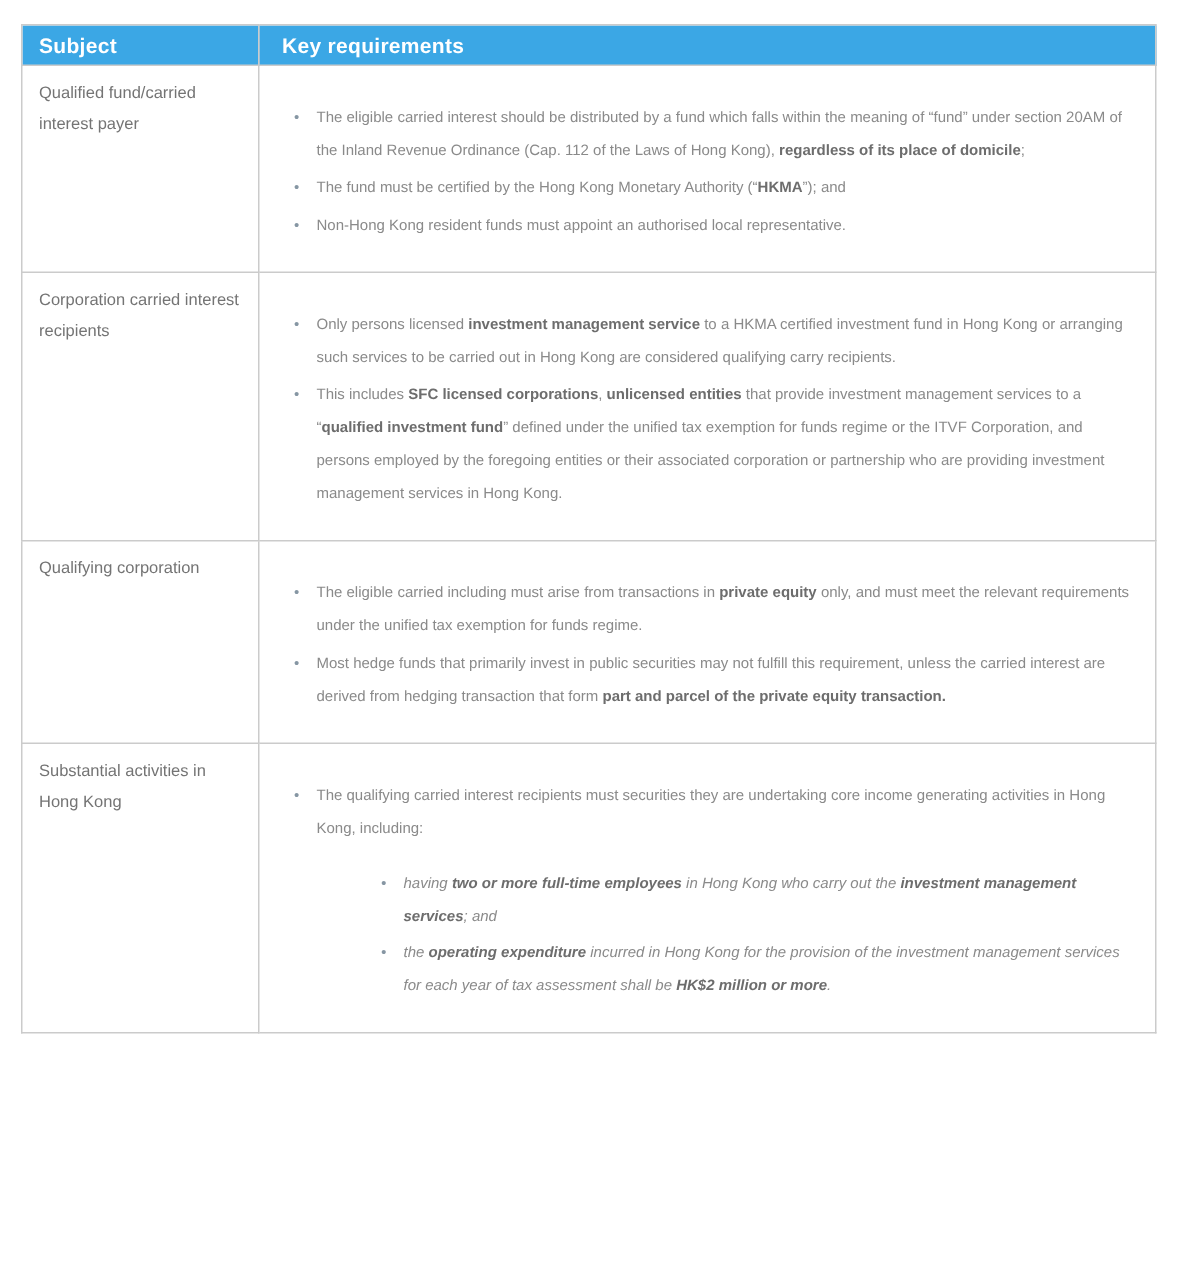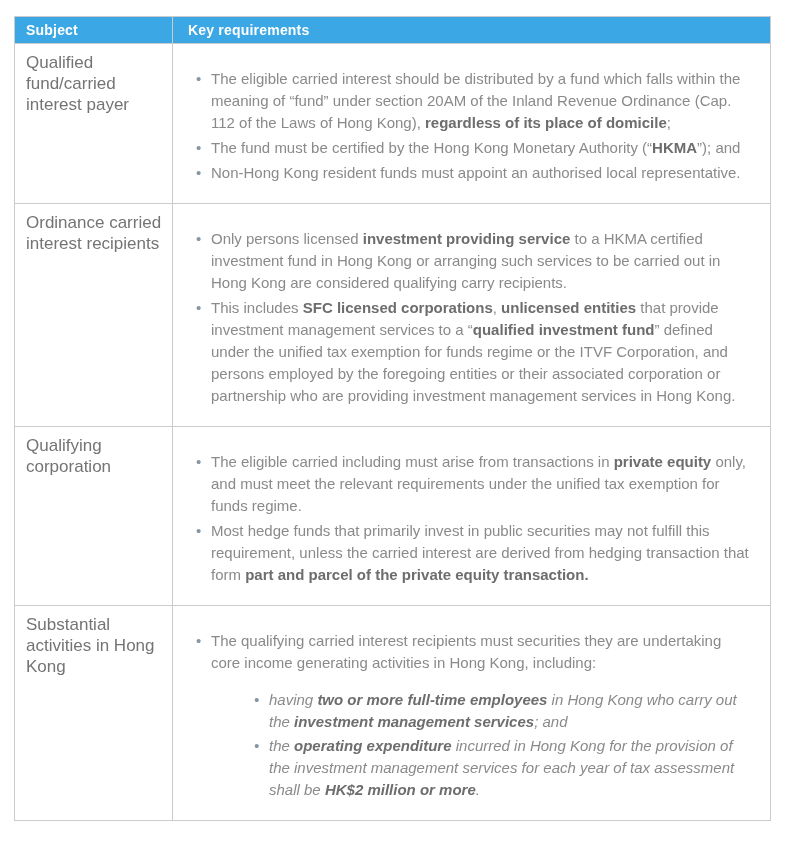--- a/index.html
+++ b/index.html
@@ -45,28 +45,28 @@
     font-weight: bold;
     padding: 5px 10px 5px 11px;
     letter-spacing: 0.2px;
   }
   thead th + th {
     border-left: 1px solid rgba(255,255,255,0.45);
     padding-left: 15px;
   }
   td.subject-cell {
     padding: 8px 10px 24px 11px;
-    font-size: 17px;
+    font-size: 11px;
     line-height: 21px;
     color: var(--subject-text);
   }
   td.content-cell {
     padding: 6px 16px 16px 12px;
     color: var(--body-text);
-    font-size: 15px;
+    font-size: 10px;
     line-height: 22px;
   }
   ul.bullet-list {
     margin: 18px 0 0 0;
     padding: 0 0 0 26px;
     list-style: none;
   }
   ul.bullet-list > li {
     position: relative;
     margin: 0 0 3px 0;
@@ -121,24 +121,24 @@
     <td class="content-cell">
       <ul class="bullet-list">
               <li><span>The eligible carried interest should be distributed by a fund which falls within the meaning of “fund” under section 20AM of the Inland Revenue Ordinance (Cap. 112 of the Laws of Hong Kong), </span><b>regardless of its place of domicile</b><span>;</span></li>
               <li><span>The fund must be certified by the Hong Kong Monetary Authority (“</span><b>HKMA</b><span>”); and</span></li>
               <li><span>Non-Hong Kong resident funds must appoint an authorised local representative.</span></li>
             </ul>
     </td>
   </tr>
 
   <tr>
-    <td class="subject-cell">Ordinance carried interest recipients</td>
+    <td class="subject-cell">Corporation carried interest recipients</td>
     <td class="content-cell">
       <ul class="bullet-list">
-              <li><span>Only persons licensed </span><b>investment providing service</b><span> to a HKMA certified investment fund in Hong Kong or arranging such services to be carried out in Hong Kong are considered qualifying carry recipients.</span></li>
+              <li><span>Only persons licensed </span><b>investment management service</b><span> to a HKMA certified investment fund in Hong Kong or arranging such services to be carried out in Hong Kong are considered qualifying carry recipients.</span></li>
               <li><span>This includes </span><b>SFC licensed corporations</b><span>, </span><b>unlicensed entities</b><span> that provide investment management services to a “</span><b>qualified investment fund</b><span>” defined under the unified tax exemption for funds regime or the ITVF Corporation, and persons employed by the foregoing entities or their associated corporation or partnership who are providing investment management services in Hong Kong.</span></li>
             </ul>
     </td>
   </tr>
 
   <tr>
     <td class="subject-cell">Qualifying corporation</td>
     <td class="content-cell">
       <ul class="bullet-list">
               <li><span>The eligible carried including must arise from transactions in </span><b>private equity</b><span> only, and must meet the relevant requirements under the unified tax exemption for funds regime.</span></li>

